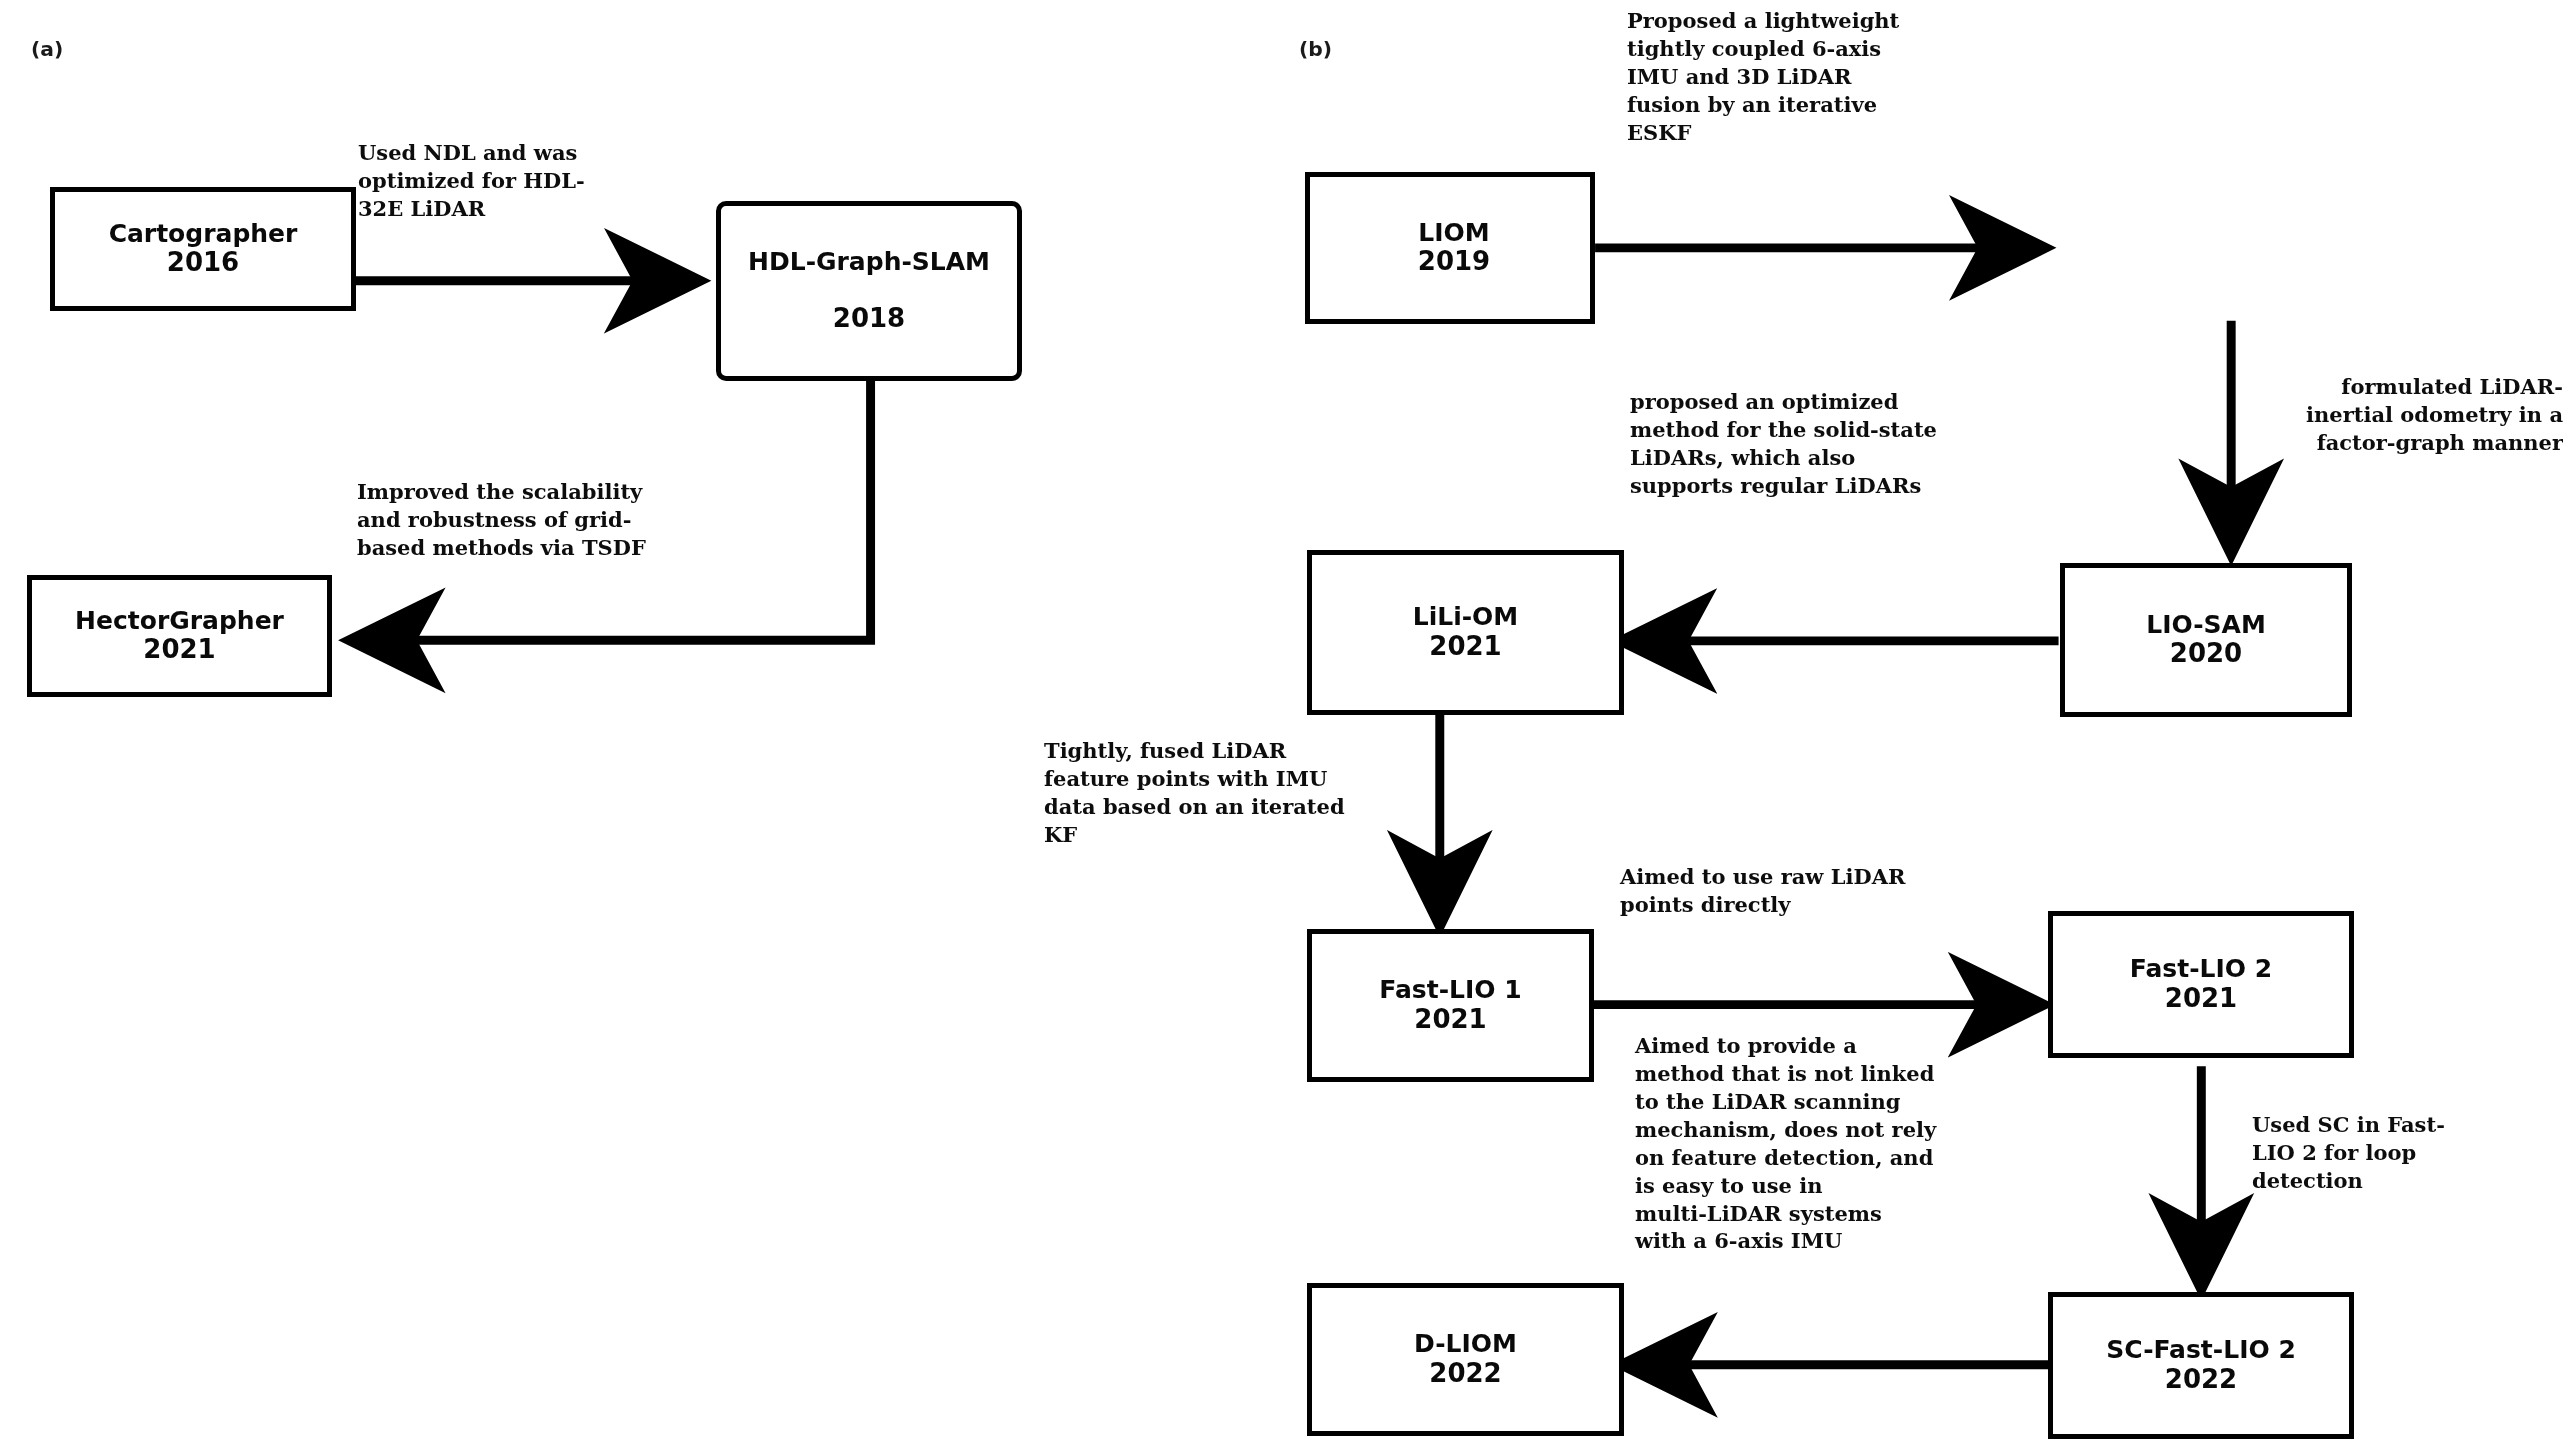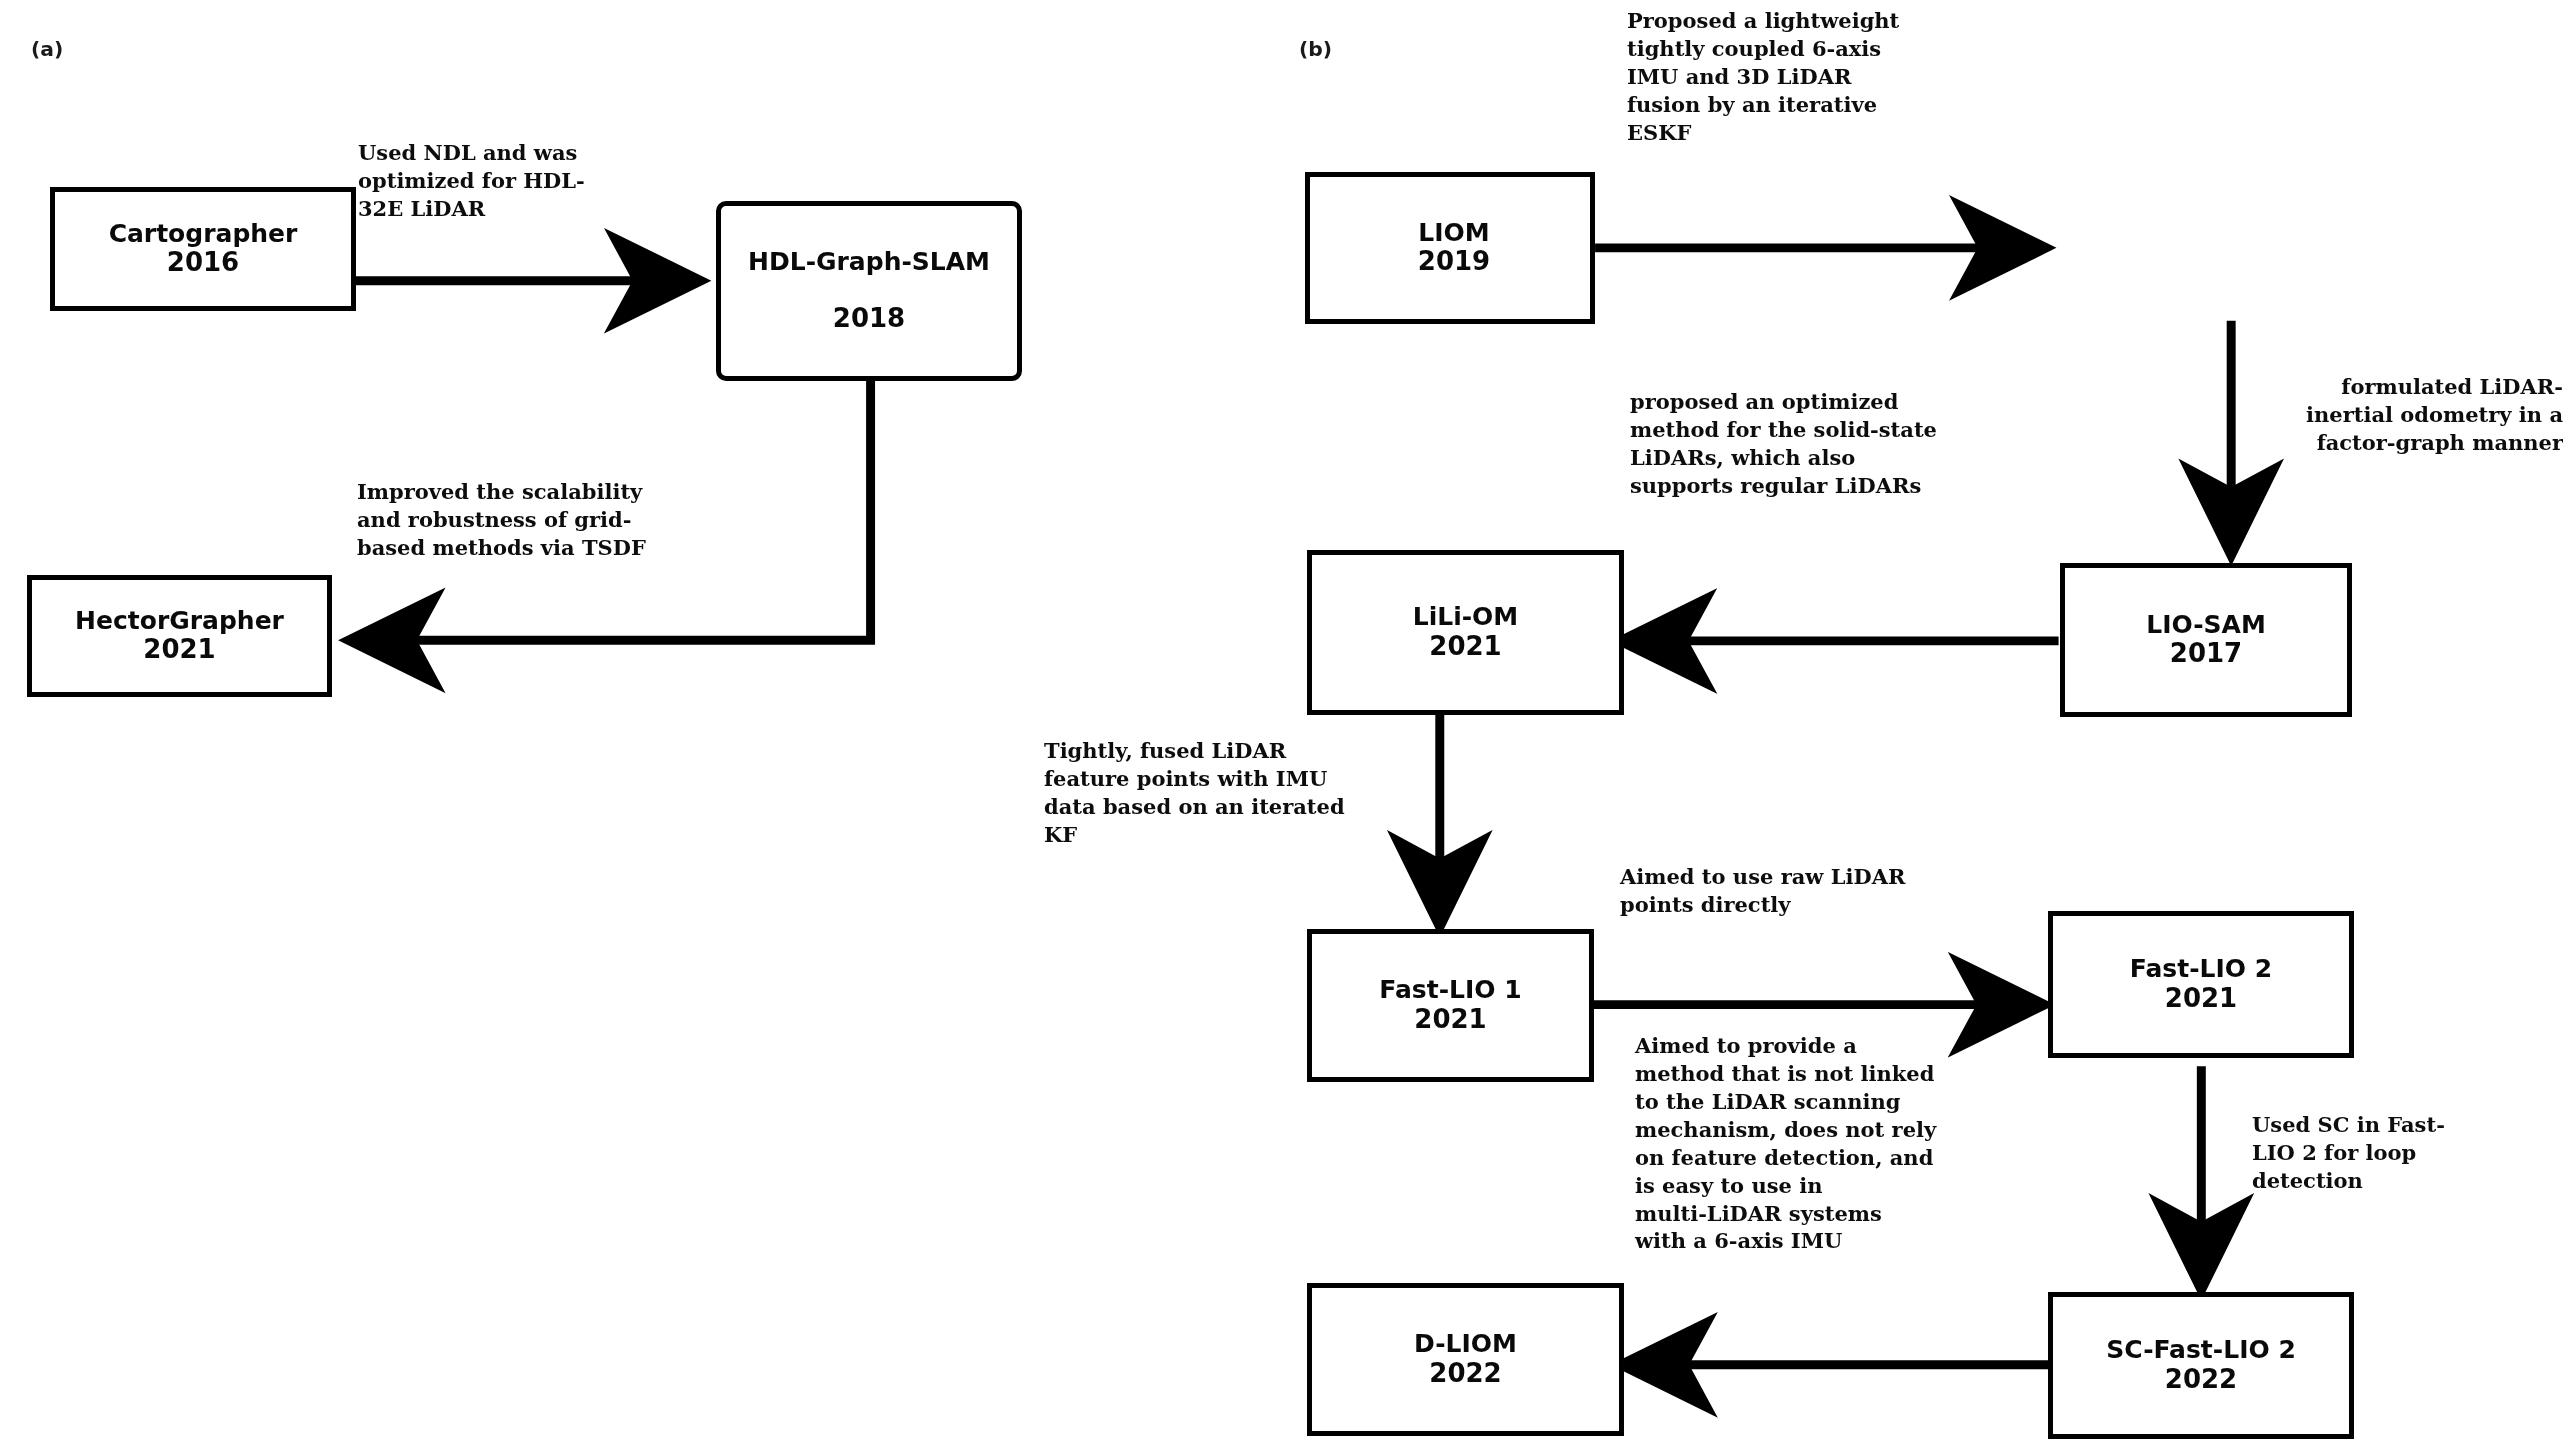--- a/index.html
+++ b/index.html
@@ -106,21 +106,21 @@
 based methods  via TSDF</div>
 
   <div class="node" style="left:1305px;top:172px;width:290px;height:152px;padding-left:8px;">
     <span class="nm">LIOM</span>
     <span class="yr">2019</span>
   </div>
 
 
   <div class="node" style="left:2060px;top:563px;width:292px;height:154px;">
     <span class="nm">LIO-SAM</span>
-    <span class="yr">2017</span>
+    <span class="yr">2020</span>
   </div>
 
   <div class="node" style="left:1307px;top:550px;width:317px;height:165px;">
     <span class="nm">LiLi-OM</span>
     <span class="yr">2021</span>
   </div>
 
   <div class="node" style="left:1307px;top:929px;width:287px;height:153px;">
     <span class="nm">Fast-LIO 1</span>
     <span class="yr">2021</span>

